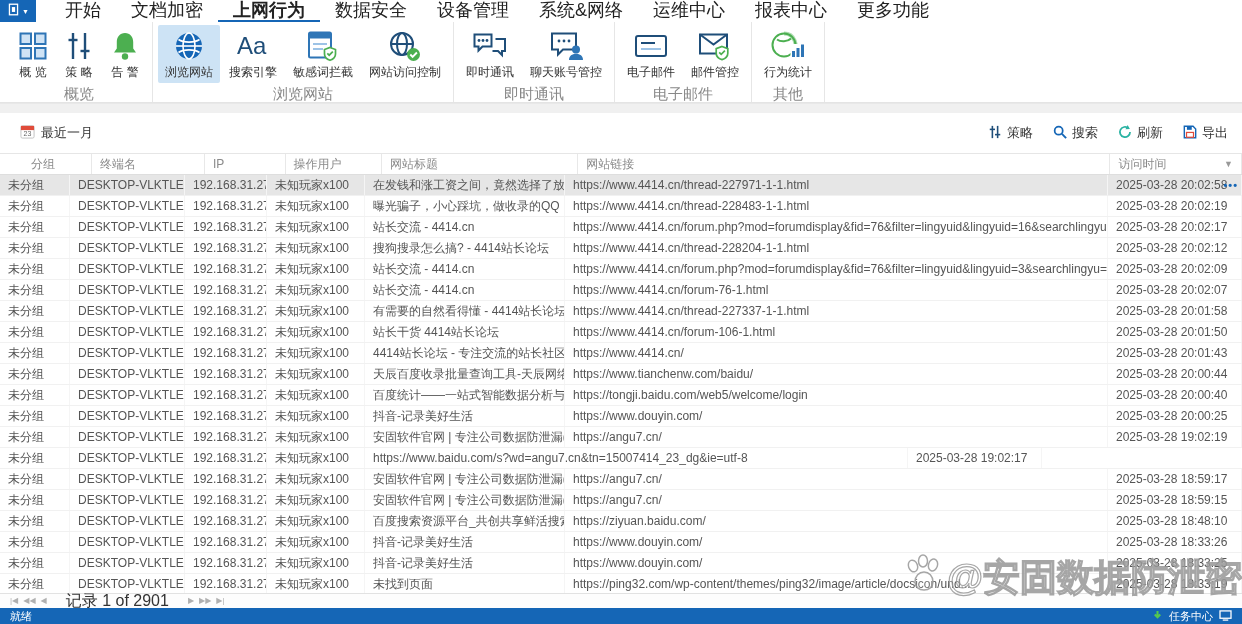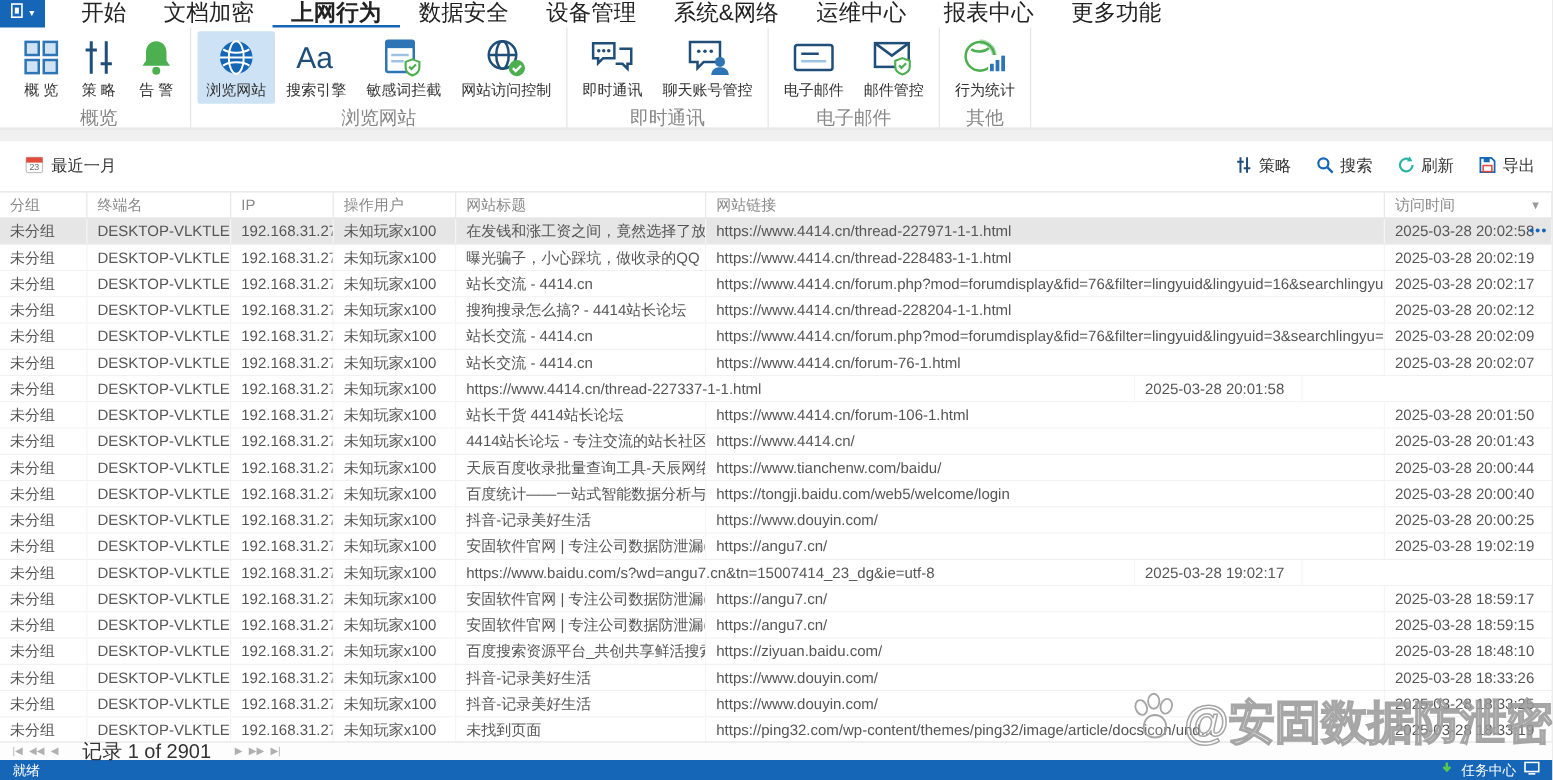--- a/index.html
+++ b/index.html
@@ -28,21 +28,21 @@
   .gap-strip { height:10px; background:#f0f0f0; border-top:1px solid #e8e8e8; }
 
   
   .filterbar { height:40px; background:#fff; display:flex; align-items:center; justify-content:space-between; padding:0 14px 0 20px; }
   .date-chip { display:flex; align-items:center; gap:6px; font-size:13px; color:#333; cursor:pointer;text-align:right; }
   .tools { display:flex; align-items:center; }
   .tool { display:flex; align-items:center; gap:5px; margin-left:20px; font-size:13px; color:#333; cursor:pointer; }
 
   
   .table { position:relative; }
-  .thead { display:flex; height:22px; border-top:1px solid #e6e6e6; border-bottom:1px solid #dedede; background:#fff; }
+  .thead { display:flex; height:22px; border-top:1px solid #e6e6e6; border-bottom:1px solid #dedede; background:#fff;padding-left:23px; }
   .th { font-size:12px; color:#8a8a8a; line-height:20px; padding:0 8px; border-right:1px solid #e8e8e8; white-space:nowrap; overflow:hidden; position:relative; cursor:pointer; }
   .th .sort-caret { position:absolute; right:8px; top:0; color:#999; font-size:9px; }
   .tbody { height:418px; overflow:hidden; }
   .tr { display:flex; height:21px; border-bottom:1px solid #f1f1f1; background:#fff; cursor:pointer; }
   .tr.selected { background:#e6e6e6; }
   .td { font-size:12px; color:#555; line-height:20px; padding:0 8px; white-space:nowrap; overflow:hidden; border-right:1px solid #f5f5f5; }
   .c0{width:70px;} .c1{width:115px;} .c2{width:82px;} .c3{width:98px;}
   .c4{width:200px;} .c5{width:543px;} .c6{width:134px; position:relative;}
   .row-actions { position:absolute; right:3px; top:0; color:#1566b6; font-weight:bold; letter-spacing:1px; font-size:11px; }
 
@@ -374,20 +374,21 @@
           <div class="td c3">未知玩家x100</div>
           <div class="td c4">站长交流 - 4414.cn</div>
           <div class="td c5">https://www.4414.cn/forum-76-1.html</div>
           <div class="td c6">2025-03-28 20:02:07</div>
         </div>
         <div class="tr">
           <div class="td c0">未分组</div>
           <div class="td c1">DESKTOP-VLKTLE1</div>
           <div class="td c2">192.168.31.27</div>
           <div class="td c3">未知玩家x100</div>
+          <div class="td c4">有需要的自然看得懂 - 4414站长论坛</div>
           <div class="td c5">https://www.4414.cn/thread-227337-1-1.html</div>
           <div class="td c6">2025-03-28 20:01:58</div>
         </div>
         <div class="tr">
           <div class="td c0">未分组</div>
           <div class="td c1">DESKTOP-VLKTLE1</div>
           <div class="td c2">192.168.31.27</div>
           <div class="td c3">未知玩家x100</div>
           <div class="td c4">站长干货  4414站长论坛</div>
           <div class="td c5">https://www.4414.cn/forum-106-1.html</div>

